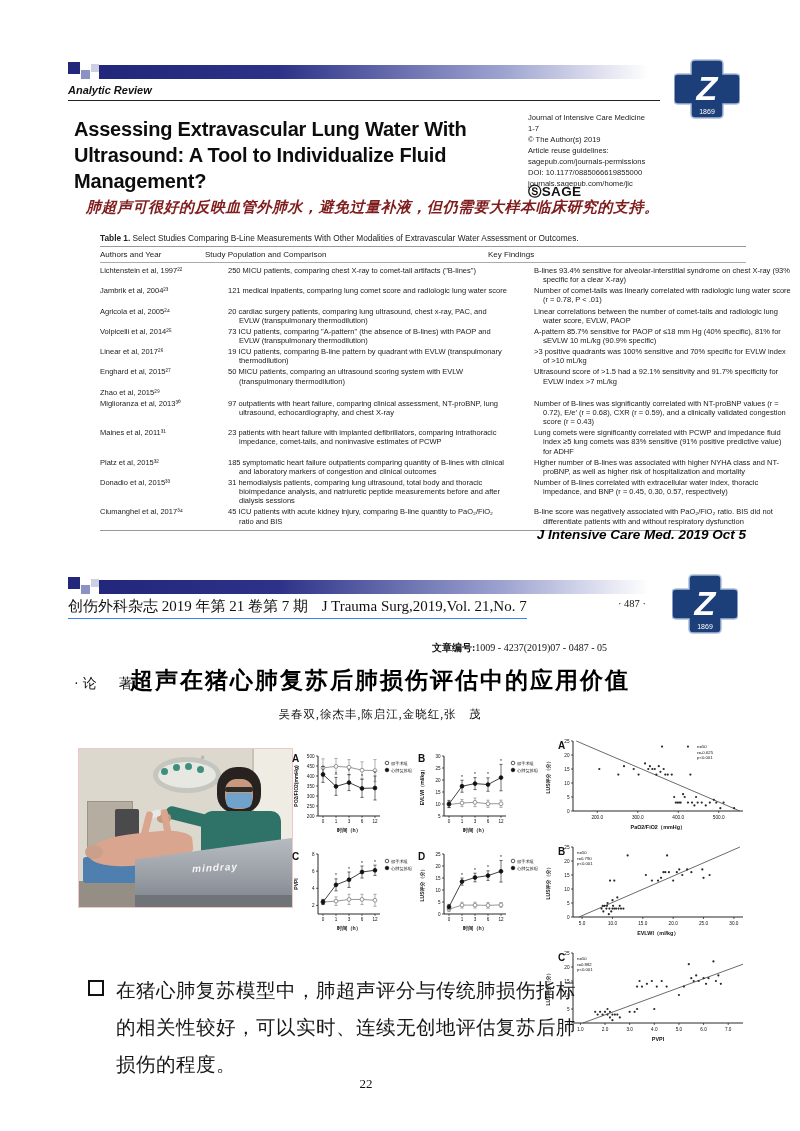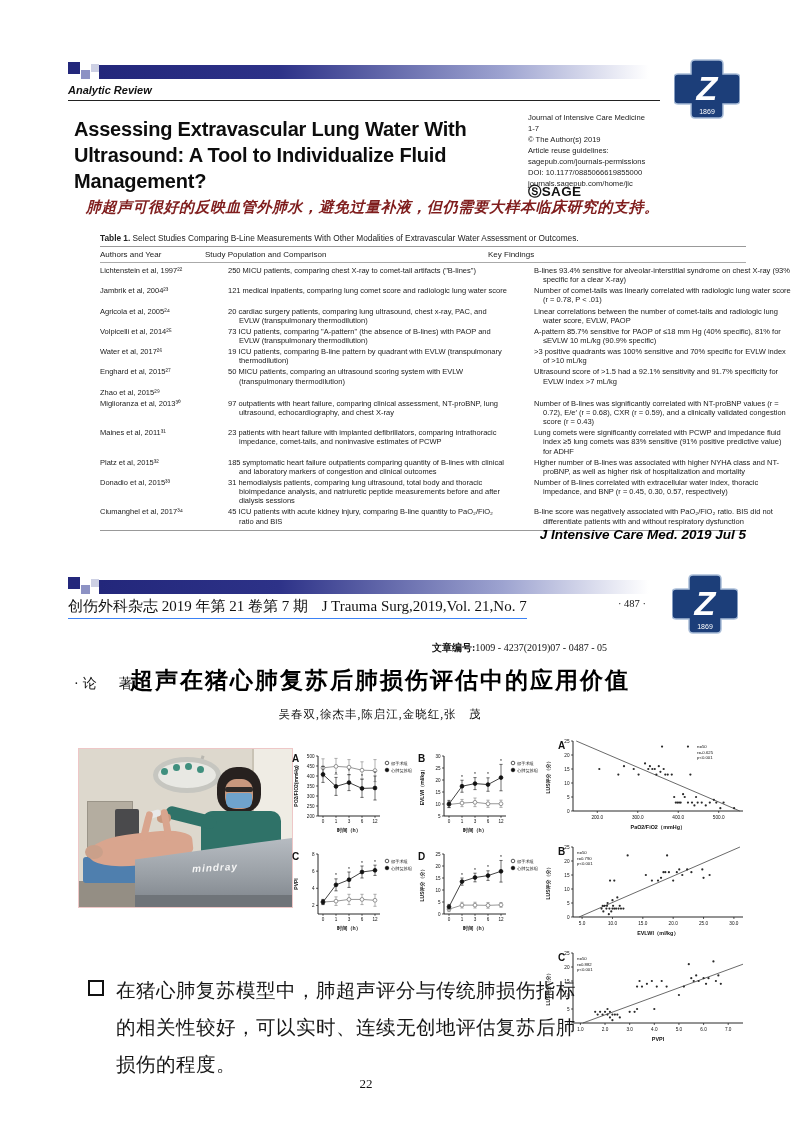--- a/index.html
+++ b/index.html
@@ -151,21 +151,21 @@
           <div class="tcell ca">Agricola et al, 2005²⁴</div>
           <div class="tcell cs">20 cardiac surgery patients, comparing lung ultrasound, chest x-ray, PAC, and EVLW (transpulmonary thermodilution)</div>
           <div class="tcell cf">Linear correlations between the number of comet-tails and radiologic lung water score, EVLW, PAOP</div>
         </div>
         <div class="trow">
           <div class="tcell ca">Volpicelli et al, 2014²⁵</div>
           <div class="tcell cs">73 ICU patients, comparing "A-pattern" (the absence of B-lines) with PAOP and EVLW (transpulmonary thermodilution)</div>
           <div class="tcell cf">A-pattern 85.7% sensitive for PAOP of ≤18 mm Hg (40% specific), 81% for ≤EVLW 10 mL/kg (90.9% specific)</div>
         </div>
         <div class="trow">
-          <div class="tcell ca">Water et al, 2017²⁶</div>
+          <div class="tcell ca">Linear et al, 2017²⁶</div>
           <div class="tcell cs">19 ICU patients, comparing B-line pattern by quadrant with EVLW (transpulmonary thermodilution)</div>
           <div class="tcell cf">&gt;3 positive quadrants was 100% sensitive and 70% specific for EVLW index of &gt;10 mL/kg</div>
         </div>
         <div class="trow">
           <div class="tcell ca">Enghard et al, 2015²⁷</div>
           <div class="tcell cs">50 MICU patients, comparing an ultrasound scoring system with EVLW (transpulmonary thermodilution)</div>
           <div class="tcell cf">Ultrasound score of &gt;1.5 had a 92.1% sensitivity and 91.7% specificity for EVLW index &gt;7 mL/kg</div>
         </div>
         <div class="trow">
           <div class="tcell ca">Zhao et al, 2015²⁹</div>
@@ -192,21 +192,21 @@
         </div>
         <div class="trow">
           <div class="tcell ca">Ciumanghel et al, 2017³⁴</div>
           <div class="tcell cs">45 ICU patients with acute kidney injury, comparing B-line quantity to PaO₂/FiO₂ ratio and BIS</div>
           <div class="tcell cf">B-line score was negatively associated with PaO₂/FiO₂ ratio. BIS did not differentiate patients with and without respiratory dysfunction</div>
         </div>
       </div>
     <div class="trule-heavy" style="margin-top:3px;"></div>
   </div>
 
-  <div class="abs citation" style="left:400px;top:527px;width:346px;">J Intensive Care Med. 2019 Jul 5</div>
+  <div class="abs citation" style="left:400px;top:527px;width:346px;">J Intensive Care Med. 2019 Oct 5</div>
 
   <div class="deco abs" style="left:68px;top:577px;">
     <div class="sq1"></div>
     <div class="sq2"></div>
     <div class="sq3"></div>
     <div class="bar"></div>
   </div>
 
   <svg class="abs" style="left:672px;top:573px;" width="66" height="64" viewBox="0 0 66 64">
     <path d="M21,2 h24 q4,0 4,4 v10 h13 q4,0 4,4 v22 q0,4 -4,4 h-13 v10 q0,4 -4,4 h-24 q-4,0 -4,-4 v-10 h-13 q-4,0 -4,-4 v-22 q0,-4 4,-4 h13 v-10 q0,-4 4,-4 z" fill="#1c3e79" stroke="#a9bdd8" stroke-width="1.5"></path>

